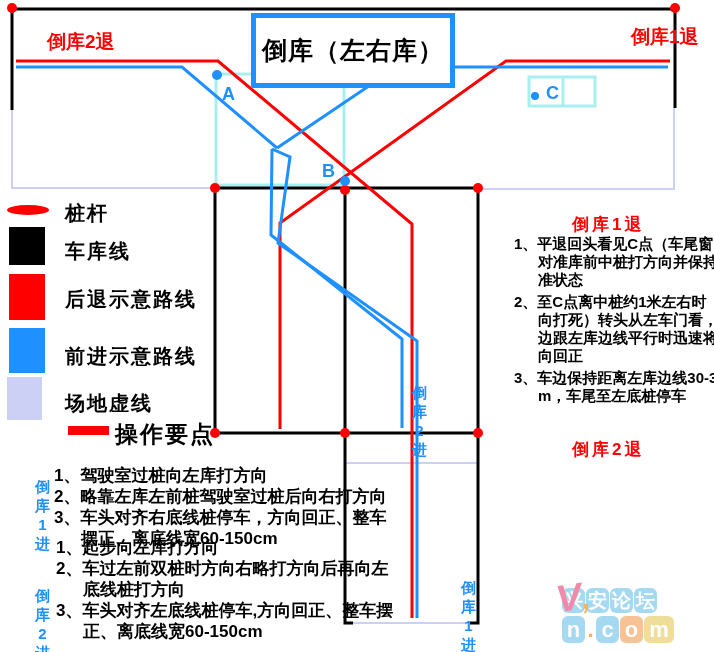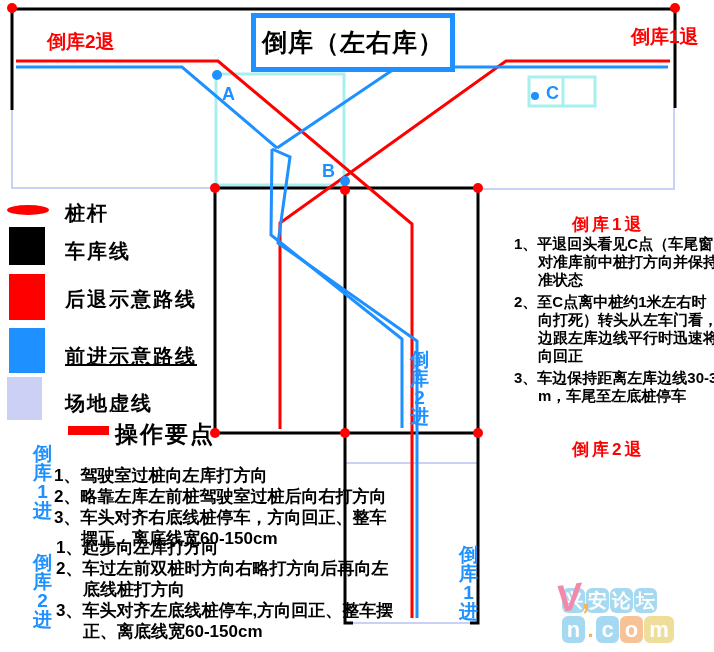--- a/index.html
+++ b/index.html
@@ -4,42 +4,42 @@
 <style>
   html,body{margin:0;padding:0;background:#ffffff;}
   #canvas{
     position:relative;width:714px;height:652px;background:#ffffff;overflow:hidden;
     font-family:"Liberation Sans","DejaVu Sans",sans-serif;color:#000;
   }
   #diagram-svg{position:absolute;left:0;top:0;z-index:1;}
   .abs{position:absolute;z-index:2;padding-left:32px;}
   .title-box{
     left:251px;top:13px;border:5px solid #1e90ff;background:#fff;
-    padding:8px 6px;font-size:25px;font-weight:bold;letter-spacing:1px;white-space:nowrap;
+    padding:16px 6px;font-size:25px;font-weight:bold;letter-spacing:1px;white-space:nowrap;
   }
   .corner-label{color:#ff0000;font-size:19px;font-weight:bold;white-space:nowrap;}
   .cl-tl{left:15px;top:29px;}
   .cl-tr{left:599px;top:24px;}
   .leg-dot{left:7px;top:205px;width:10px;height:10px;border-radius:50%;background:#ff0000;}
   .leg-swatch{width:4px;}
   .sw-black{left:9px;top:227px;height:38px;background:#000;}
   .sw-red{left:9px;top:274px;height:46px;background:#ff0000;}
   .sw-blue{left:9px;top:328px;height:45px;background:#1e90ff;}
   .sw-pale{left:7px;top:377px;width:3px;height:43px;background:#ccd0f4;}
   .leg-label{font-size:20px;font-weight:bold;white-space:nowrap;letter-spacing:2px;}
   .ll-1{left:33px;top:200px;}
   .ll-2{left:33px;top:238px;}
   .ll-3{left:33px;top:286px;}
-  .ll-4{left:33px;top:343px;text-decoration:underline;}
+  .ll-4{left:33px;top:343px;}
   .ll-5{left:33px;top:390px;}
   .ops-square{left:68px;top:426px;width:9px;height:9px;background:#ff0000;}
   .ops-label{left:83px;top:419px;font-size:23px;font-weight:bold;letter-spacing:2px;}
   .v-label{
-    width:19px;font-size:19px;font-weight:bold;color:#1e90ff;line-height:19px;
-    word-break:break-all;text-align:center;
+    width:19px;font-size:15px;font-weight:bold;color:#1e90ff;line-height:19px;
+    word-break:break-all;text-align:center;margin-top:33px;
   }
   .vl-fwd1{left:1px;top:444px;}
   .vl-fwd2{left:1px;top:553px;}
   .vl-g2in{left:378px;top:350px;}
   .vl-g1in{left:427px;top:545px;}
   .fwd-block{font-size:17px;font-weight:bold;line-height:21px;}
   .fb-1{left:22px;top:465px;width:348px;}
   .fb-2{left:24px;top:537px;width:346px;}
   .fwd-block .num-item{padding-left:27px;text-indent:-27px;word-break:break-all;}
   .rev-title{color:#ff0000;font-size:17px;font-weight:bold;letter-spacing:3px;white-space:nowrap;}

